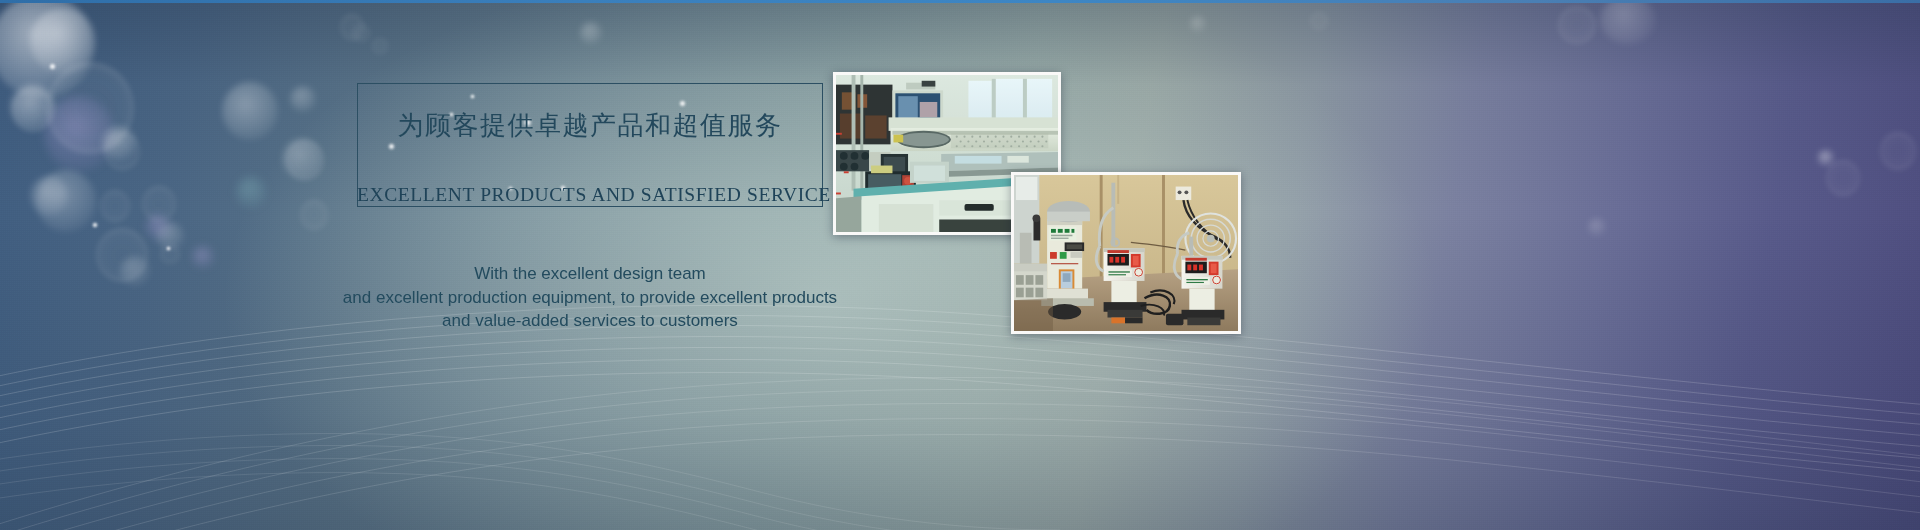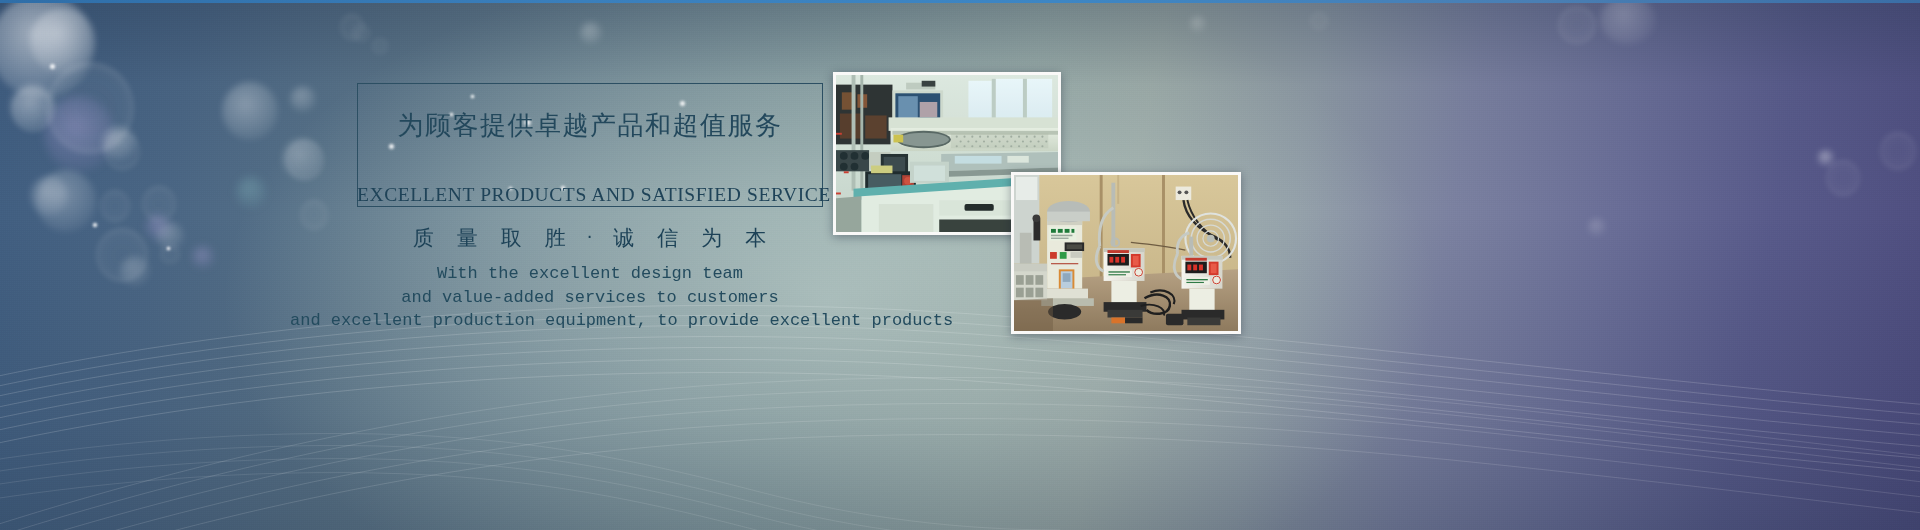--- a/index.html
+++ b/index.html
@@ -137,21 +137,21 @@
   #slogan-cn .dot { display:inline-block; padding:0 9px; font-size:18px; vertical-align:2px; }
 
   #paragraph {
     position:absolute;
     left:290px; top:262px;
     width:600px;
     text-align:center;
     font-size:17px;
     line-height:23.5px;
     color:#234b5e;
-    font-family:Liberation Mono, monospace;
+    font-family:Liberation Sans, sans-serif;
   }
   #paragraph div { white-space:nowrap; }
 
   
   .photo {
     position:absolute;
     overflow:hidden;
     border:3px solid rgba(255,255,255,0.92);
     box-shadow:0 2px 9px rgba(20,30,50,0.38);
     background:#b9b5a8;
@@ -243,28 +243,25 @@
   </svg>
 
   <div id="grain"></div>
 
   <div id="headline-box"></div>
 
   <div id="headline-cn">为顾客提供卓越产品和超值服务</div>
 
   <div id="headline-en">EXCELLENT PRODUCTS AND SATISFIED SERVICE</div>
 
-  <div id="slogan-cn">
-    <span class="ch">质</span><span class="ch">量</span><span class="ch">取</span><span class="ch">胜</span><span class="dot">·</span><span class="ch">诚</span><span class="ch">信</span><span class="ch">为</span><span class="ch">本</span>
-  </div>
 
   <div id="paragraph">
     <div>With the excellent design team</div>
+    <div>and excellent production equipment, to provide excellent products</div>
     <div>and value-added services to customers</div>
-    <div>and excellent production equipment, to provide excellent products</div>
   </div>
 
   <div class="photo" id="photo-line">
     <svg viewBox="0 0 228 163" preserveAspectRatio="none">
       <defs>
         <linearGradient id="wallA" x1="0" y1="0" x2="0" y2="1">
           <stop offset="0" stop-color="#e9ece3"></stop>
             <stop offset="1" stop-color="#cfd6cc"></stop>
         </linearGradient>
         <linearGradient id="winA" x1="0" y1="0" x2="0" y2="1">

